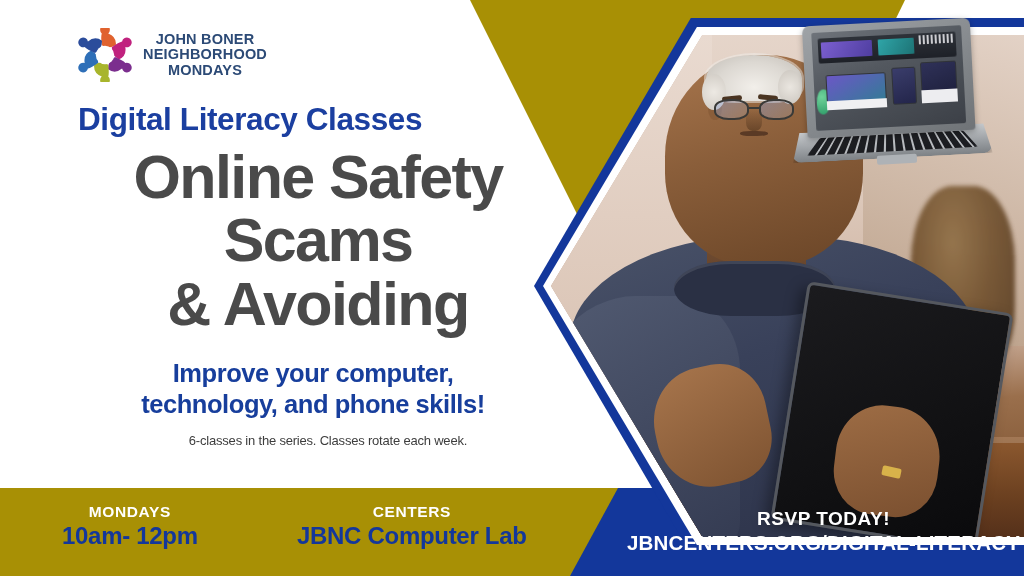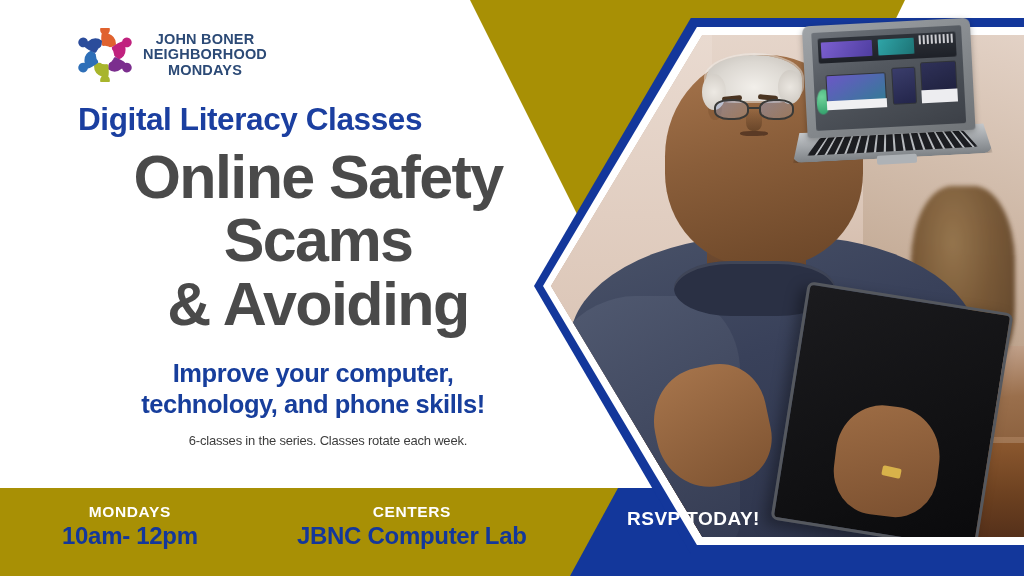--- a/index.html
+++ b/index.html
@@ -343,15 +343,16 @@
     <div class="info-value">10am- 12pm</div>
   </div>
 
   <div class="info-group g-location">
     <div class="info-label">CENTERS</div>
     <div class="info-value">JBNC Computer Lab</div>
   </div>
 
   <div class="rsvp">
     <div class="rsvp-l1">RSVP TODAY!</div>
+    <div class="rsvp-l2">JBNCENTERS.ORG/DIGITAL-LITERACY</div>
   </div>
 
 </div>
 
 </body></html>

